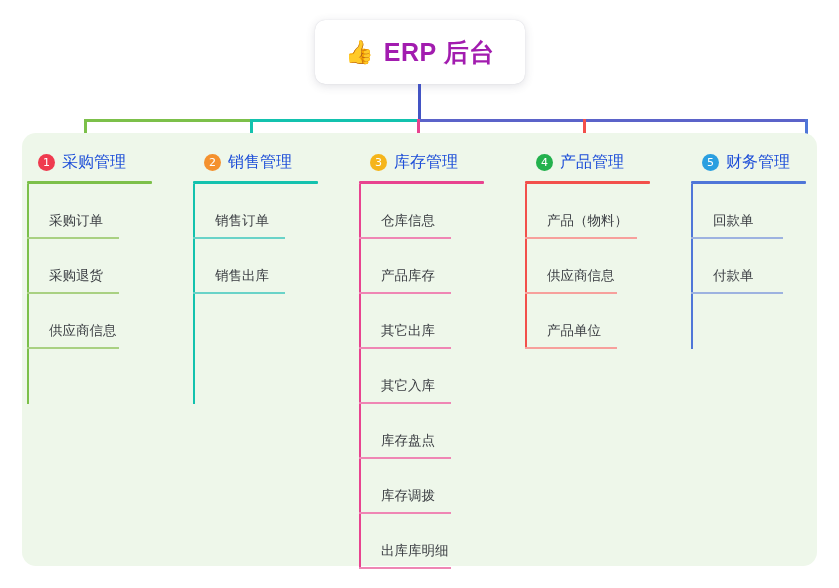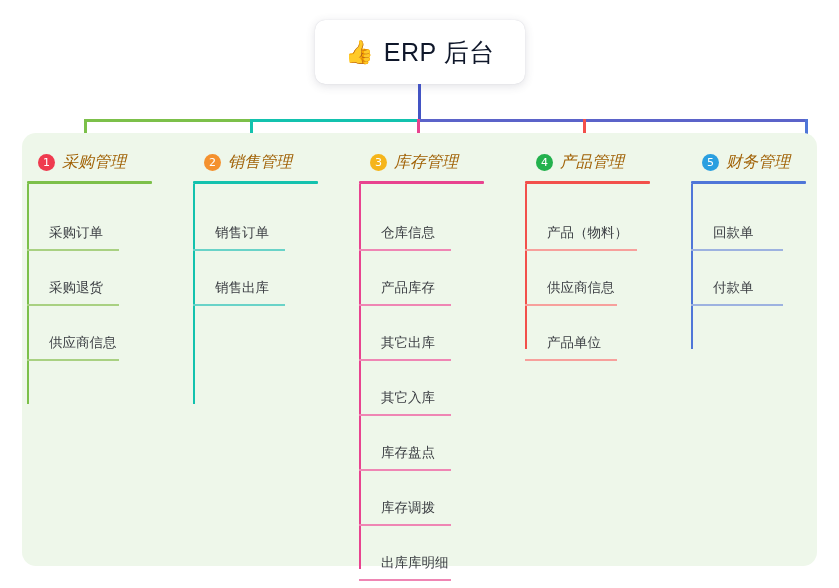--- a/index.html
+++ b/index.html
@@ -39,22 +39,23 @@
     gap: 10px;
   }
   #root-card .root-emoji {
     font-size: 23px;
     line-height: 1;
     font-family: "DejaVu Sans", sans-serif;
   }
   #root-card .root-text {
     font-size: 25px;
     letter-spacing: 0.5px;
-    color: #0f172a;
+    color: #a21caf;
     white-space: nowrap;
+    font-weight: bold;
   }
 
   
   .conn {
     position: absolute;
   }
 
   
   #panel {
     position: absolute;
@@ -85,34 +86,33 @@
     border-radius: 50%;
     color: #ffffff;
     font-size: 11px;
     line-height: 17px;
     text-align: center;
     font-family: "DejaVu Sans", sans-serif;
     flex: 0 0 auto;
   }
   .col-title {
     font-size: 16px;
-    color: #a16207;
+    color: #1d4ed8;
     white-space: nowrap;
-    font-style: italic;
   }
   .col-rule {
     height: 3px;
     border-radius: 1px;
     margin-top: 4px;
   }
 
   
   .leaves {
     position: relative;
-    padding-top: 12px;
+    padding-top: 0;
   }
   .spine {
     position: absolute;
     left: 5px;
     top: 0;
     width: 2px;
   }
   .leaf {
     position: relative;
     height: 55px;

